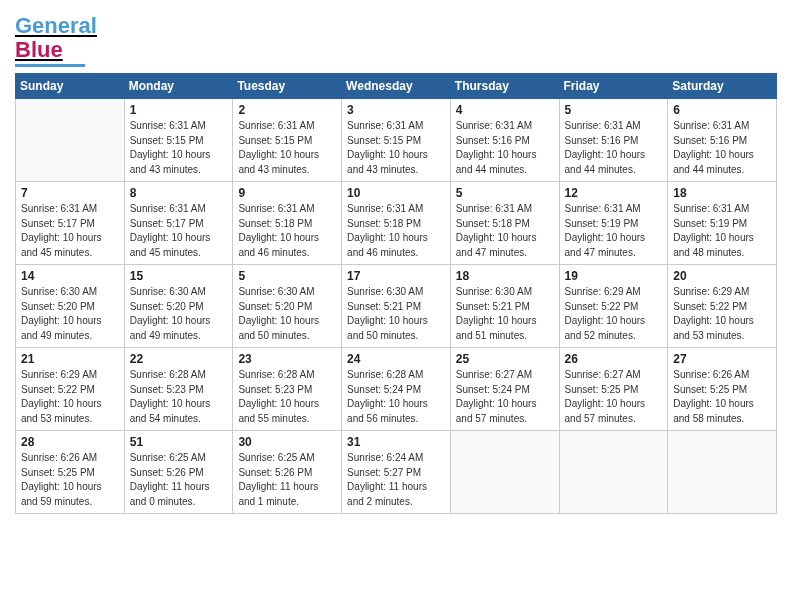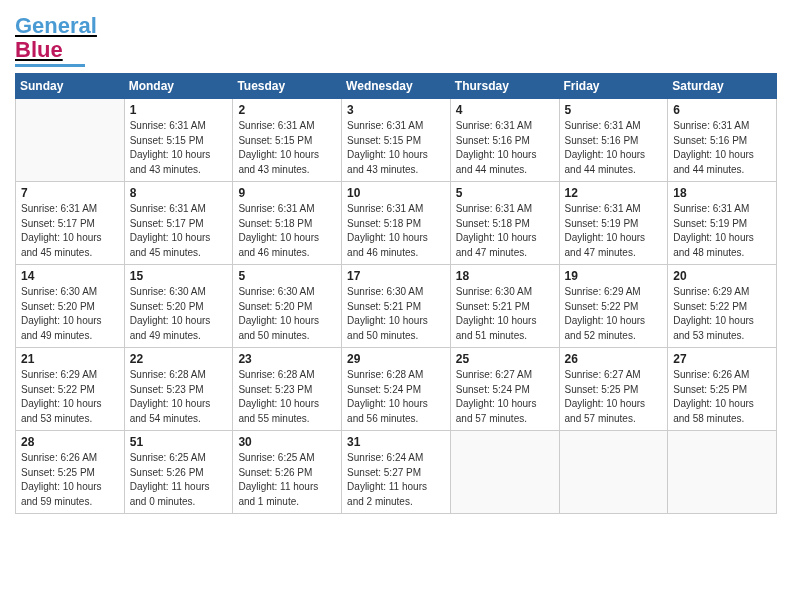--- a/index.html
+++ b/index.html
@@ -285,21 +285,21 @@
 and 54 minutes.</div>
         </td>
         <td>
           <div class="day-number">23</div>
           <div class="day-info" style="white-space: pre-line;">Sunrise: 6:28 AM
 Sunset: 5:23 PM
 Daylight: 10 hours
 and 55 minutes.</div>
         </td>
         <td>
-          <div class="day-number">29</div>
+          <div class="day-number">24</div>
           <div class="day-info" style="white-space: pre-line;">Sunrise: 6:28 AM
 Sunset: 5:24 PM
 Daylight: 10 hours
 and 56 minutes.</div>
         </td>
         <td>
           <div class="day-number">25</div>
           <div class="day-info" style="white-space: pre-line;">Sunrise: 6:27 AM
 Sunset: 5:24 PM
 Daylight: 10 hours

